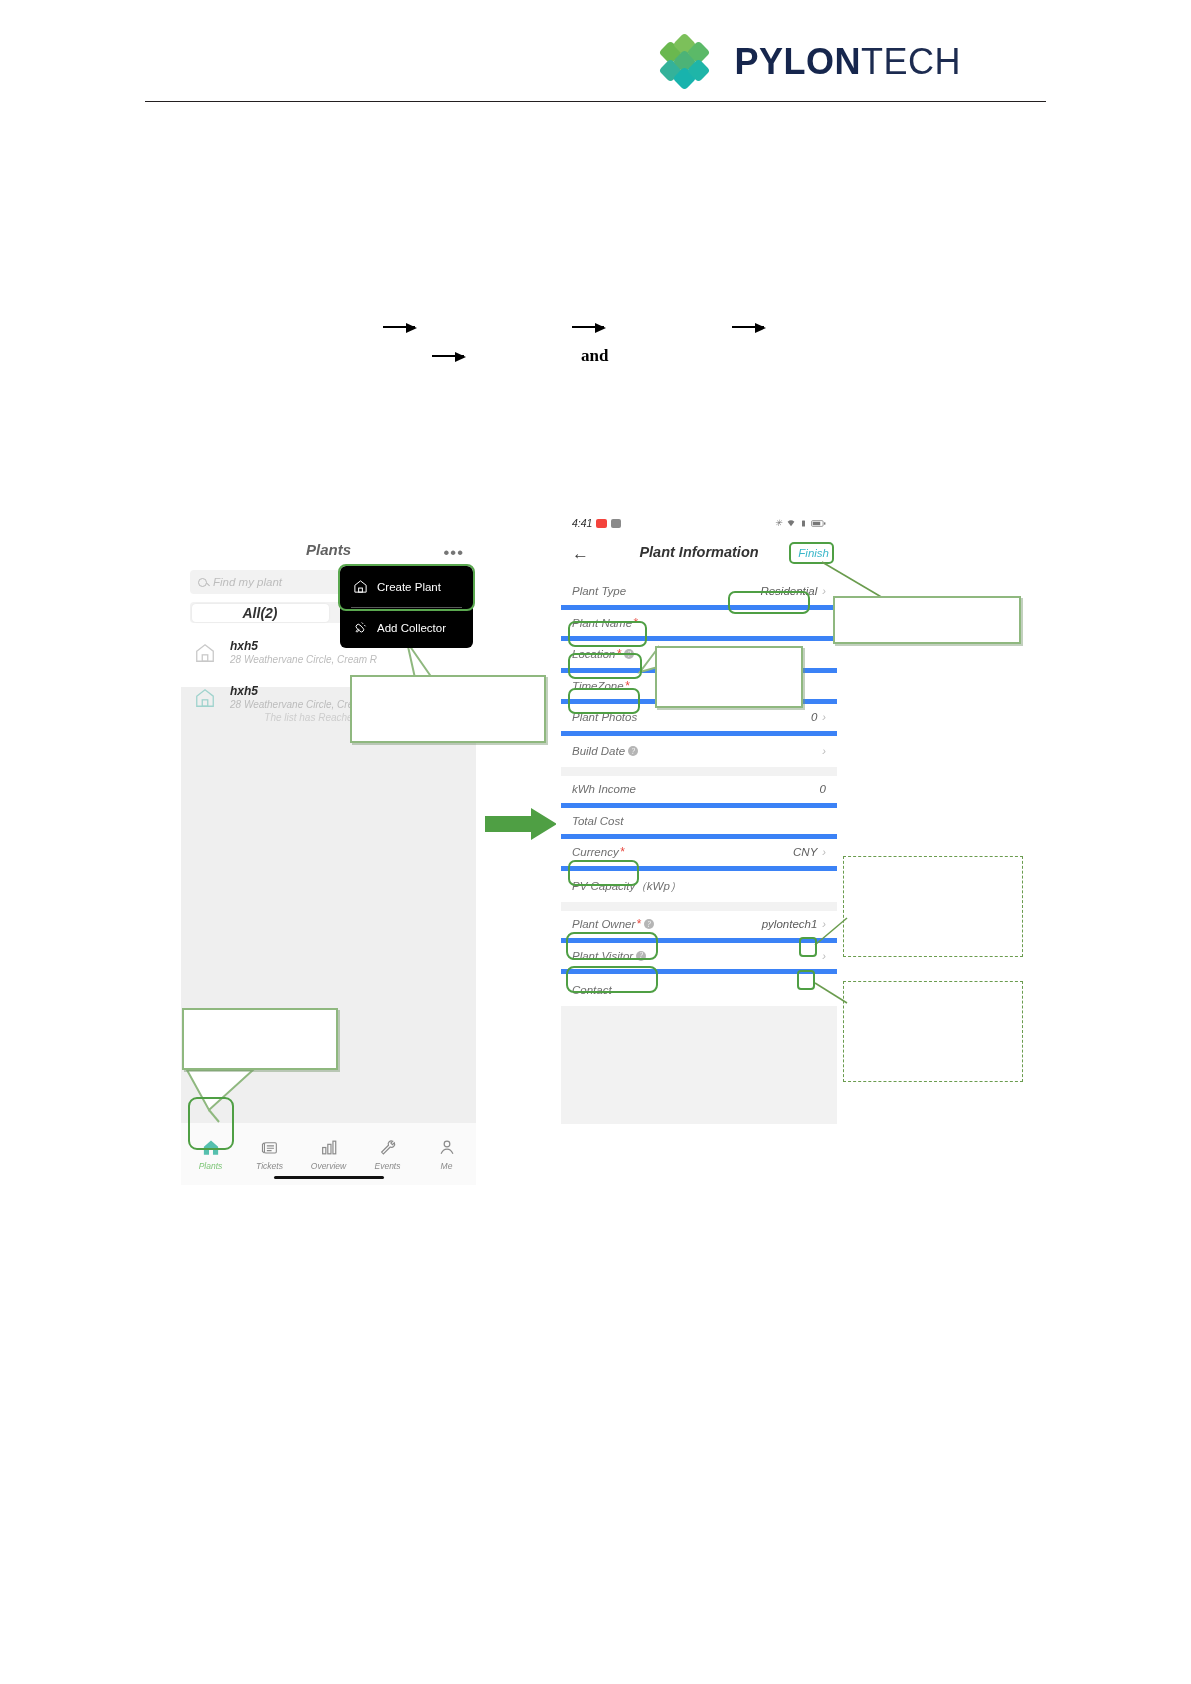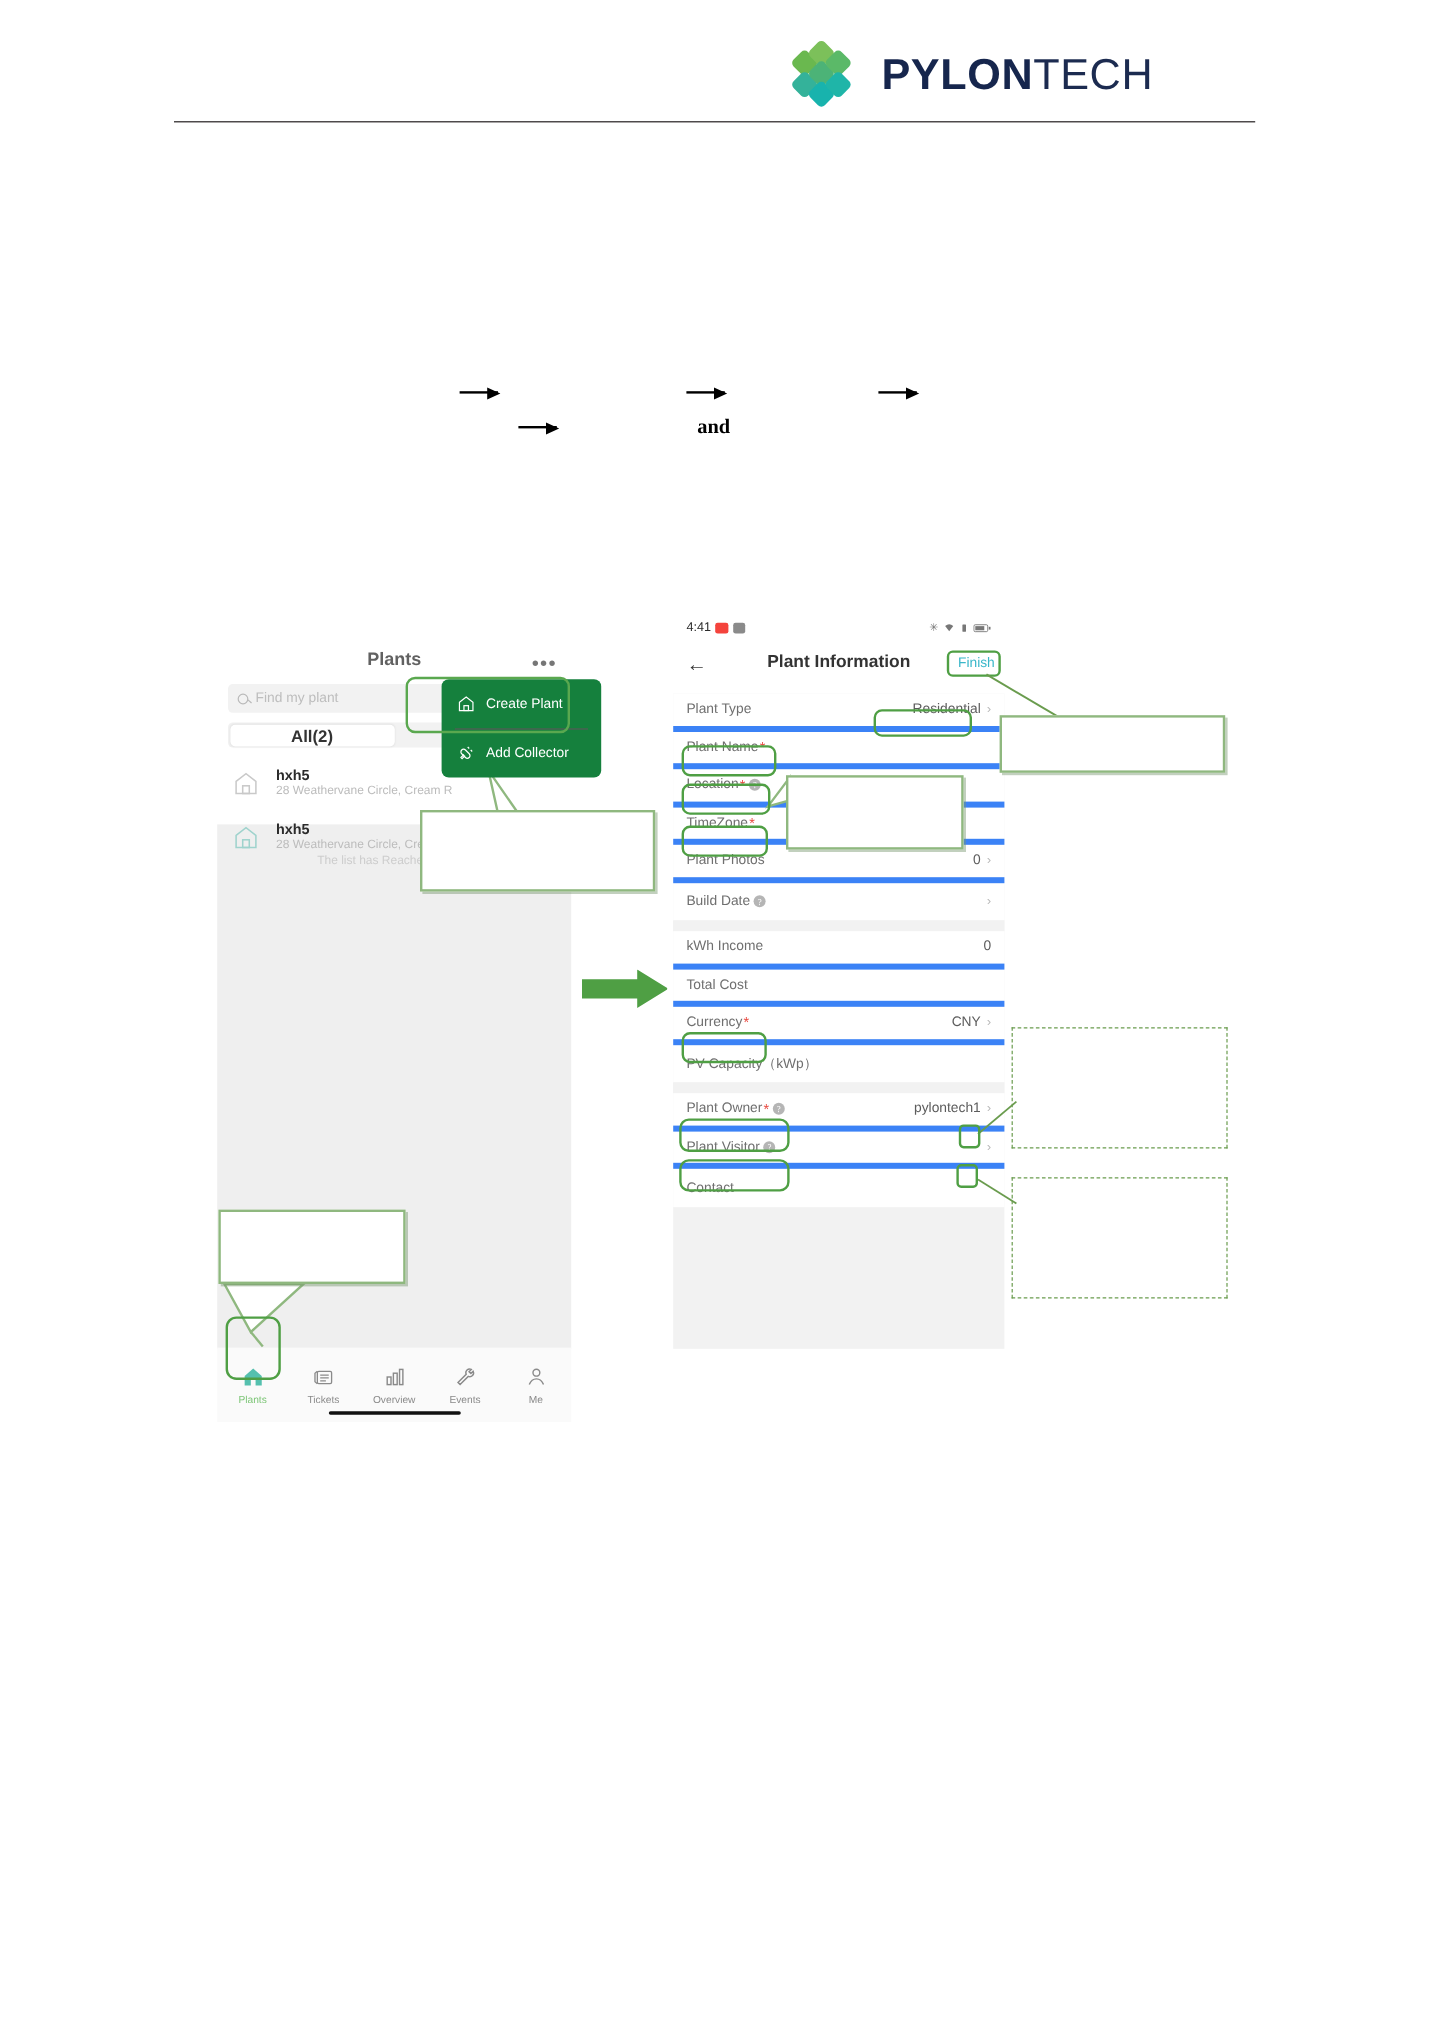--- a/index.html
+++ b/index.html
@@ -27,21 +27,21 @@
 
   
   .txt-arrow { position:absolute; height:0; border-top:2.2px solid #000; }
   .txt-arrow::after {
     content:""; position:absolute; right:-2px; top:-5.5px;
     border-left:11px solid #000; border-top:5.5px solid transparent; border-bottom:5.5px solid transparent;
   }
   .and-word { position:absolute; font-size:17px; color:#000; font-weight:bold; font-family:"Liberation Serif", serif; }
 
   
-  .phone { position:absolute; background:#ffffff; }
+  .phone { position:absolute; background:#ffffff;font-style:italic; }
 
   
   #phoneLeft { left:181px; top:535px; width:295px; height:650px; background:#ffffff; }
   .pl-title { position:absolute; left:0; top:6px; width:295px; text-align:center;
               font-size:15px; color:#3f3f3f; font-weight:bold; opacity:.82; }
   .pl-dots { position:absolute; right:12px; top:8px; font-size:17px; color:#555; letter-spacing:1px; opacity:.8; }
   .pl-search { position:absolute; left:9px; top:35px; width:277px; height:24px;
                background:#f2f2f2; border-radius:4px; display:flex; align-items:center; gap:6px; padding:0 8px; }
   .pl-search .mag { width:9px; height:9px; border:1.4px solid #b9b9b9; border-radius:50%; position:relative; flex:none; }
   .pl-search .mag::after { content:""; position:absolute; width:4px; height:1.4px; background:#b9b9b9;
@@ -56,21 +56,21 @@
   .pl-item .ad { font-size:10px; color:#bcbcbc; line-height:1.25; white-space:nowrap; }
   .pl-listend { position:absolute; left:0; top:177px; width:295px; text-align:center; font-size:10px; color:#cdcdcd; }
   .pl-body { position:absolute; left:0; top:152px; width:295px; height:437px; background:#efefef; }
   .pl-nav { position:absolute; left:0; bottom:0; width:295px; height:62px; background:#fafafa; display:flex; }
   .pl-navitem { flex:1; display:flex; flex-direction:column; align-items:center; justify-content:center; gap:4px; }
   .pl-navitem .lbl { font-size:8.5px; color:#8a8a8a; }
   .pl-navitem.on .lbl { color:#7cc576; }
   .pl-homebar { position:absolute; left:50%; transform:translateX(-50%); bottom:6px; width:110px; height:3.5px; background:#111; border-radius:2px; }
 
   
-  .dd-menu { position:absolute; left:340px; top:566px; width:133px; height:82px; background:#15803d; border-radius:6px; z-index:8;margin-left:28px; }
+  .dd-menu { position:absolute; left:340px; top:566px; width:133px; height:82px; background:#000000; border-radius:6px; z-index:8; }
   .dd-row { height:41px; display:flex; align-items:center; gap:9px; padding-left:13px; color:#fff; font-size:11.5px; }
   .dd-div { position:absolute; left:11px; right:11px; top:41px; height:1px; background:#585858; }
   .dd-hl { position:absolute; left:338px; top:564px; width:137px; height:47px; border:2.6px solid #5aa84f; border-radius:8px; z-index:9; }
 
   
   #phoneRight { left:556px; top:509px; width:286px; height:620px; background:#ffffff; }
   .pr-status { position:absolute; left:0; top:4px; width:286px; height:20px; display:flex; align-items:center; justify-content:space-between; padding:0 16px; }
   .pr-status .time { font-size:10.5px; color:#2c2c2c; }
   .pr-status .lgrp, .pr-status .rgrp { display:flex; align-items:center; gap:4px; }
   .pr-nav { position:absolute; left:0; top:32px; width:286px; height:32px; }

